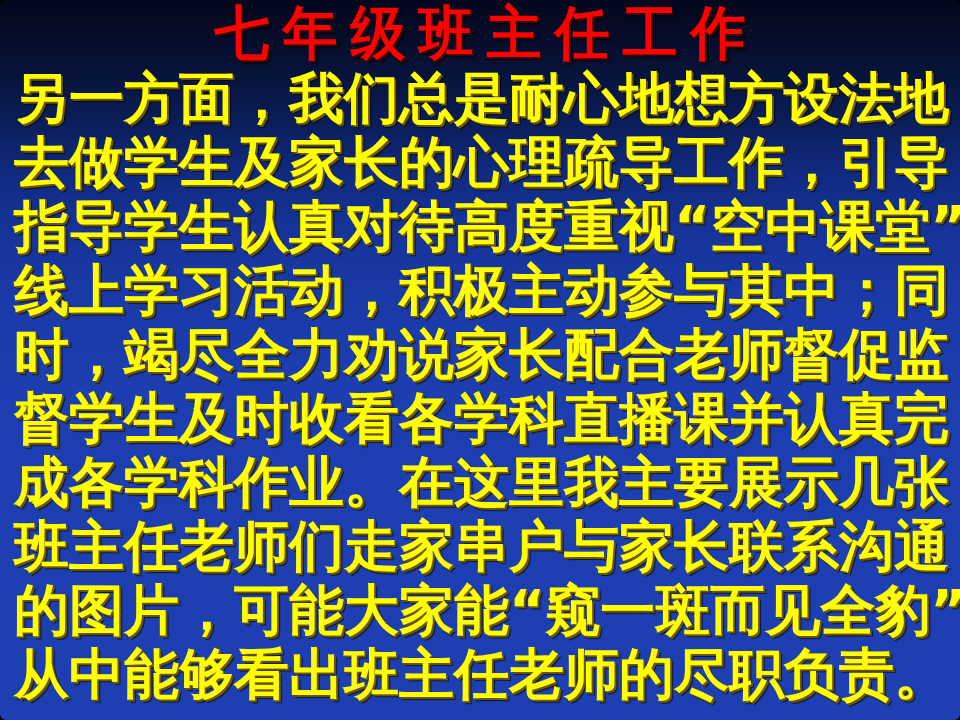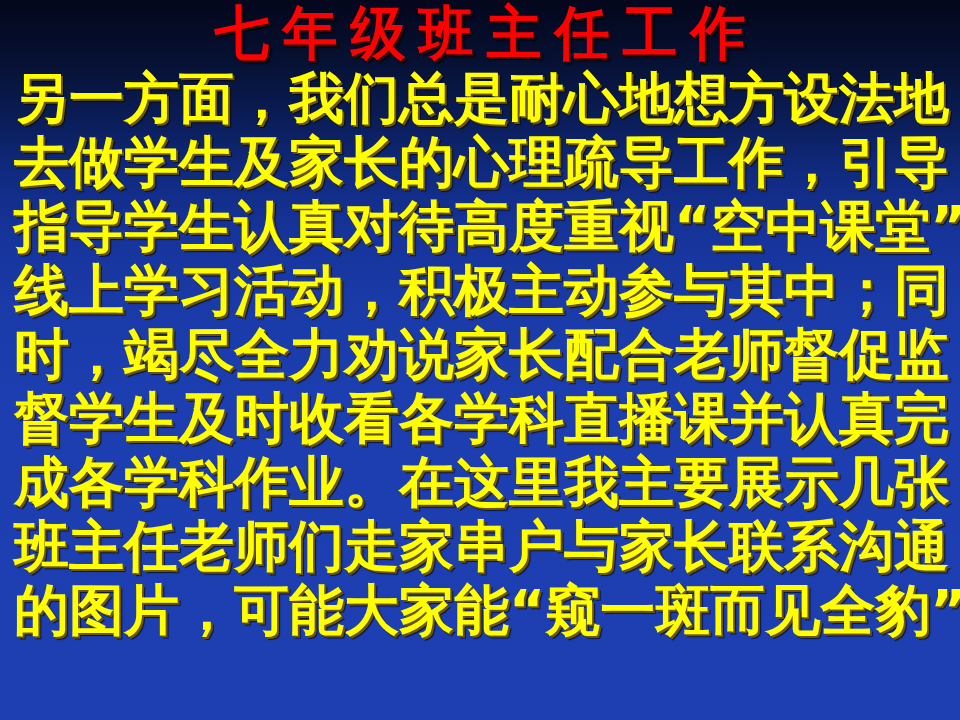--- a/index.html
+++ b/index.html
@@ -17,20 +17,21 @@
     background: linear-gradient(to bottom,
         #04071c 0%,
         #061030 8%,
         #0a1c55 16%,
         #102a80 24%,
         #163399 32%,
         #1a3aa8 42%,
         #1c3eb0 55%,
         #1d3fb2 100%);
     font-family: "DejaVu Sans", "Liberation Sans", sans-serif;
+    border-radius: 6px;
   }
 
   
   #title-block {
     position: absolute;
     top: 4px;
     left: 0;
     width: 960px;
     text-align: center;
     line-height: 1;
@@ -259,15 +260,16 @@
         <span class="glyph">“</span>
         <span class="glyph">窥</span>
         <span class="glyph">一</span>
         <span class="glyph">斑</span>
         <span class="glyph">而</span>
         <span class="glyph">见</span>
         <span class="glyph">全</span>
         <span class="glyph">豹</span>
         <span class="glyph">”</span>
       </div>
+    <div class="body-line nojustify">从中能够看出班主任老师的尽职负责。</div>
   </div>
 
 </div>
 
 </body></html>

